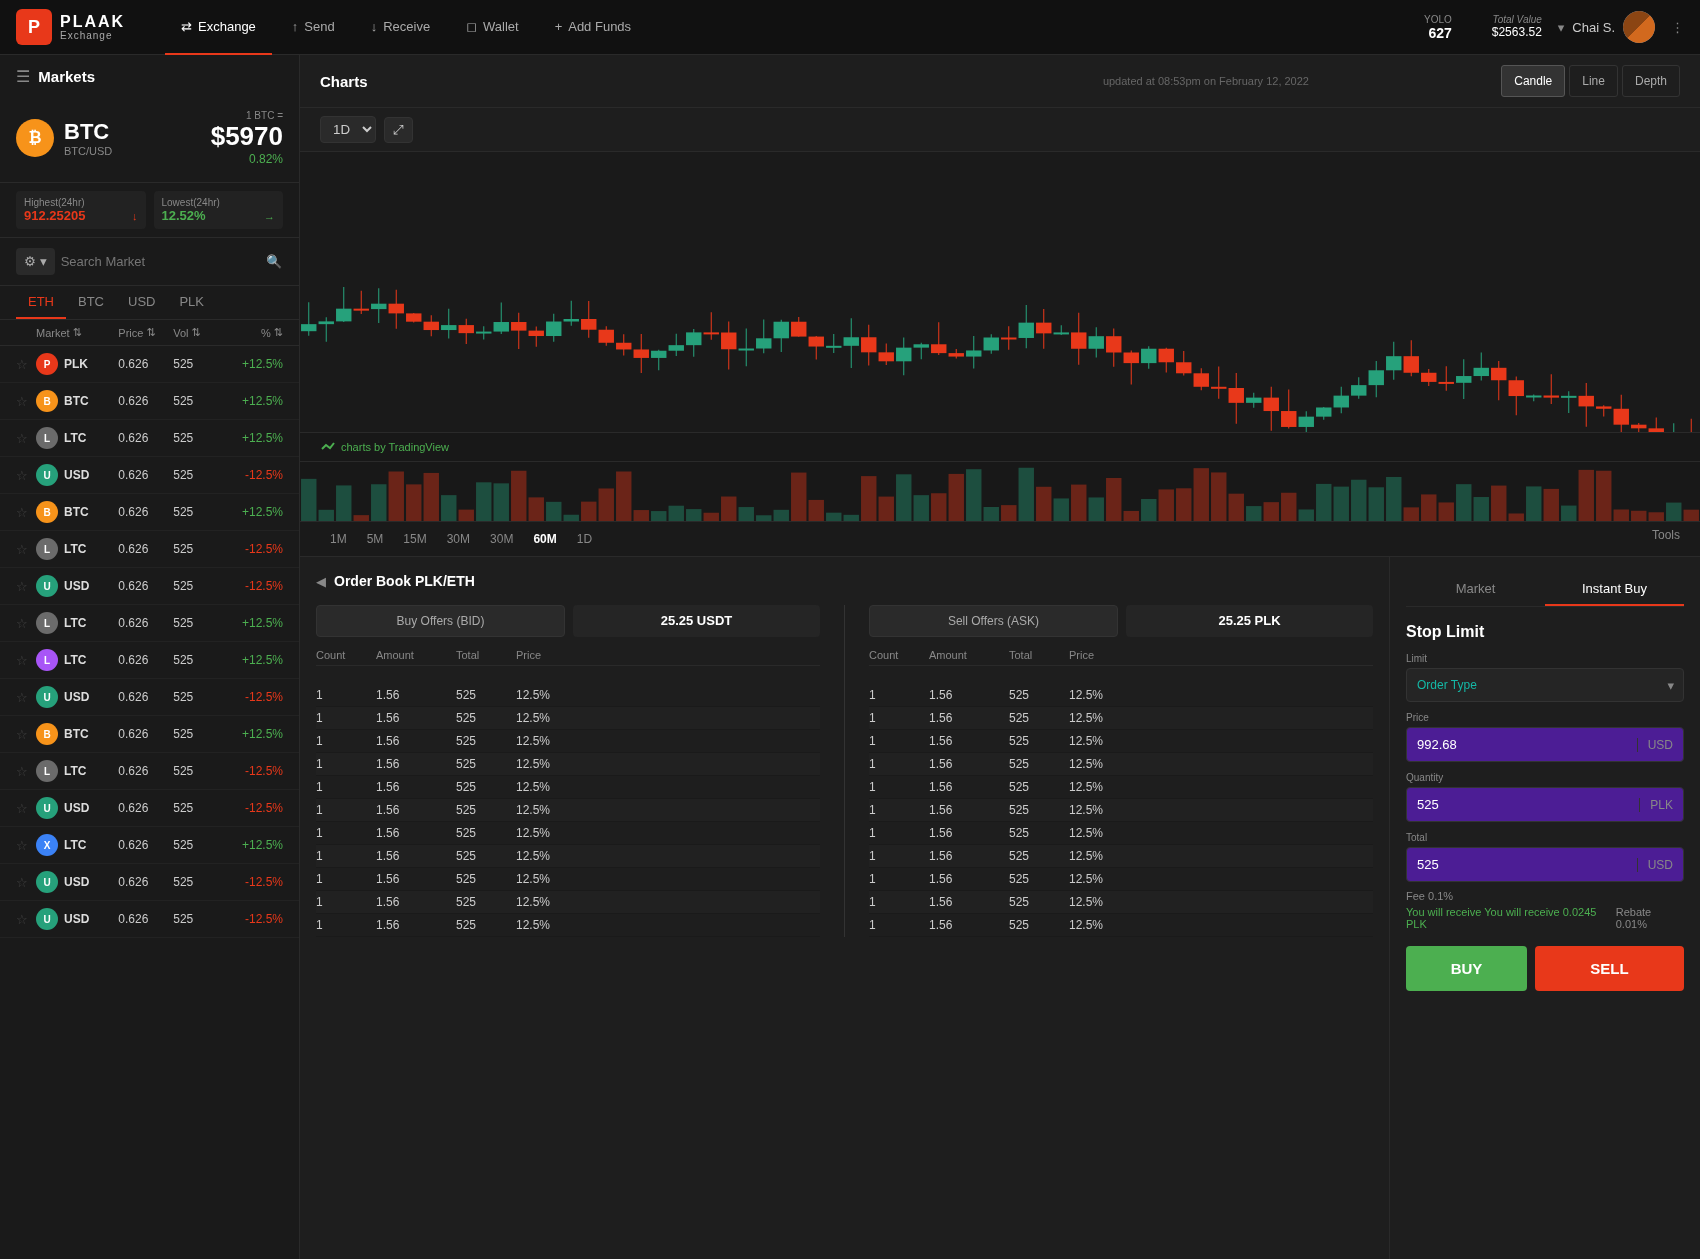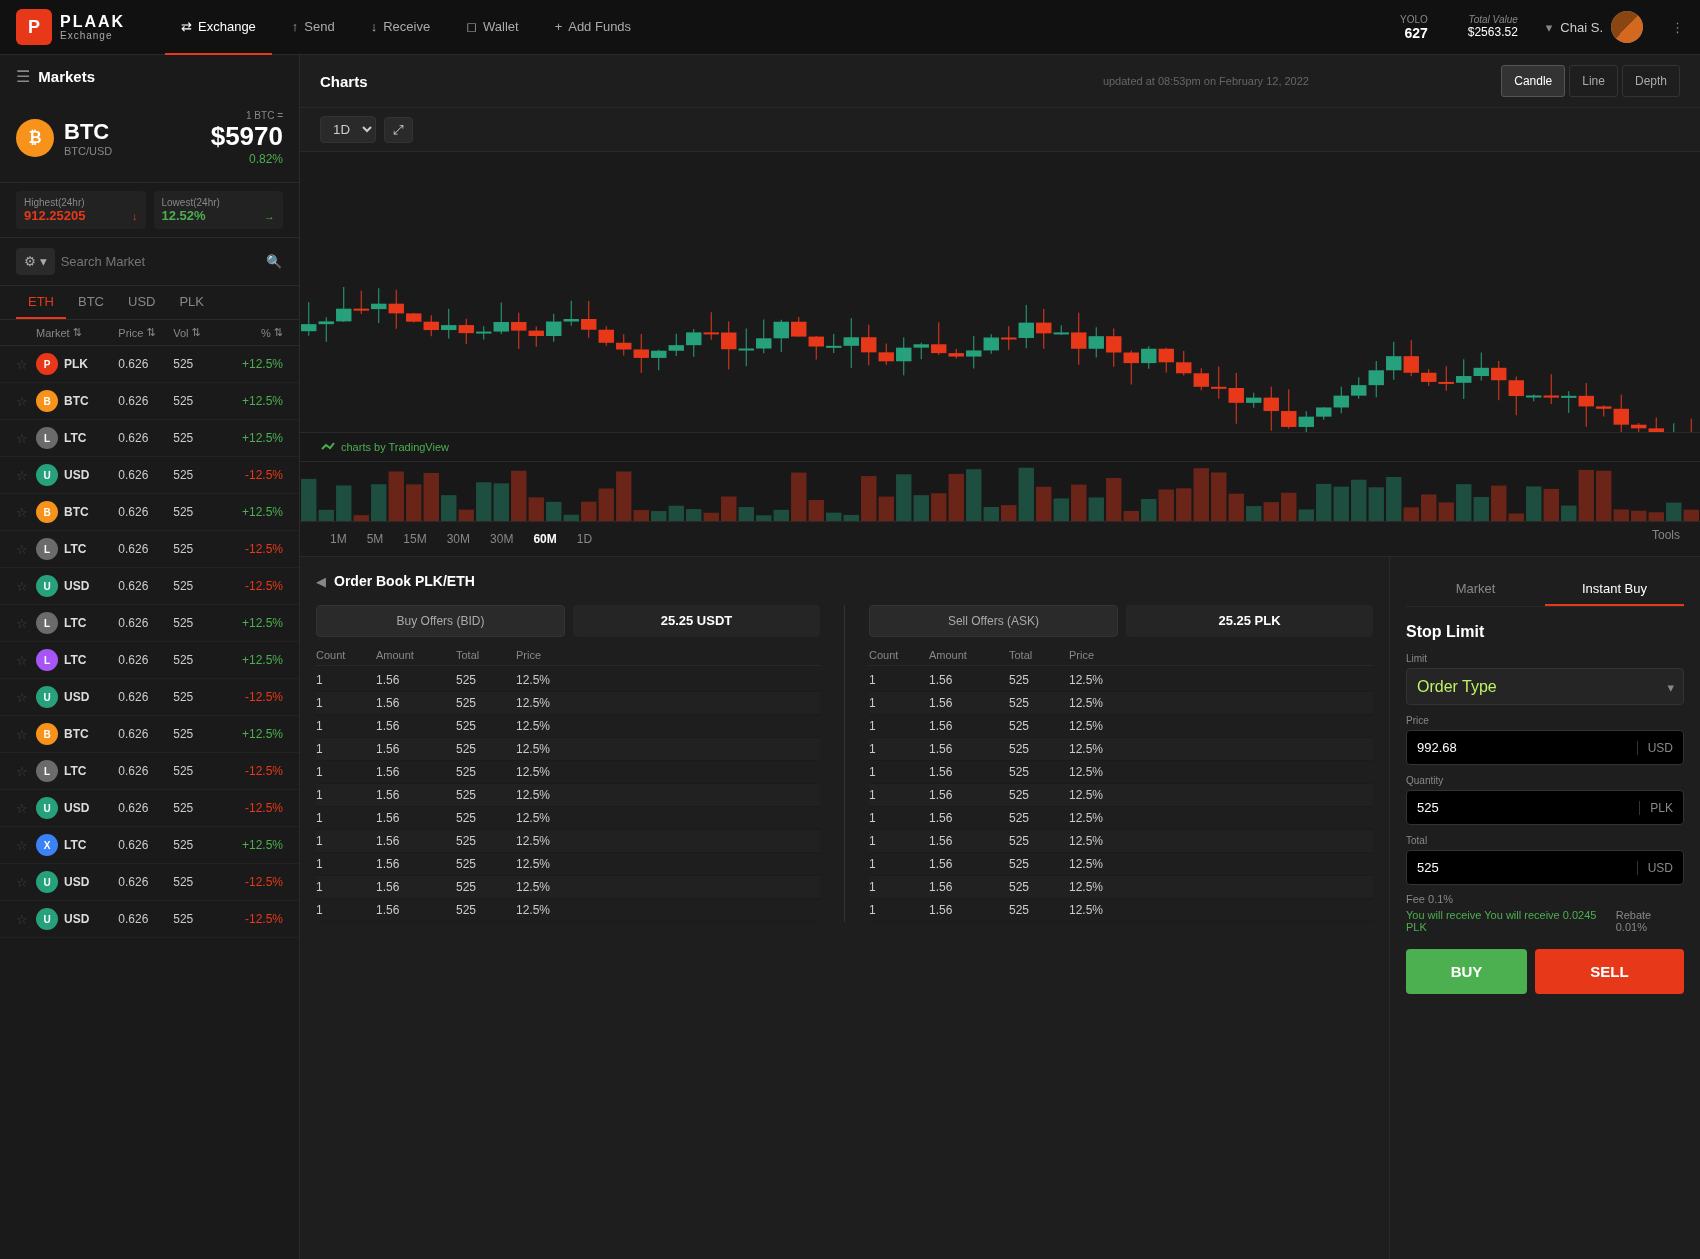--- a/index.html
+++ b/index.html
@@ -8,21 +8,21 @@
     
     .top-nav { display: flex; align-items: center; background: #111; height: 55px; padding: 0 16px; border-bottom: 1px solid #2a2a2a; }
     .logo-area { display: flex; align-items: center; gap: 8px; margin-right: 40px; }
     .logo-icon { width: 36px; height: 36px; background: #e8381a; border-radius: 6px; display: flex; align-items: center; justify-content: center; color: white; font-weight: bold; font-size: 18px; }
     .logo-text { display: flex; flex-direction: column; line-height: 1.1; }
     .logo-name { color: white; font-weight: bold; font-size: 16px; letter-spacing: 2px; }
     .logo-sub { color: #aaa; font-size: 10px; letter-spacing: 1px; }
     .nav-tabs { display: flex; align-items: center; gap: 4px; flex: 1; }
     .nav-tab { display: flex; align-items: center; gap: 6px; padding: 6px 16px; color: #aaa; cursor: pointer; font-size: 13px; border-bottom: 2px solid transparent; height: 55px; }
     .nav-tab.active { color: white; border-bottom: 2px solid #e8381a; }
-    .nav-right { display: flex; align-items: center; gap: 28px; margin-left: auto; }
+    .nav-right { display: flex; align-items: center; gap: 16px; margin-left: auto; }
     .yolo-section { text-align: right; }
     .yolo-label { font-size: 10px; color: #888; }
     .yolo-value { color: white; font-size: 14px; font-weight: bold; }
     .yolo-total-label { font-size: 10px; color: #888; font-style: italic; }
     .yolo-total-value { color: white; font-size: 12px; }
     .user-section { display: flex; align-items: center; gap: 8px; cursor: pointer; }
     .user-name { color: #ccc; font-size: 13px; }
     .avatar { width: 32px; height: 32px; border-radius: 50%; background: #888; display: flex; align-items: center; justify-content: center; overflow: hidden; }
     .avatar-img { width: 32px; height: 32px; border-radius: 50%; background: linear-gradient(135deg, #8B4513 50%, #D2691E 50%); }
     .more-icon { color: #888; cursor: pointer; }
@@ -123,53 +123,53 @@
     .ob-header { display: flex; align-items: center; gap: 8px; margin-bottom: 16px; }
     .ob-arrow { color: #888; cursor: pointer; }
     .ob-title { color: white; font-size: 14px; font-weight: 600; }
 
     .ob-cols { display: flex; gap: 16px; margin-bottom: 12px; }
     .ob-col { flex: 1; }
     .ob-col-header { display: flex; gap: 8px; margin-bottom: 8px; }
     .ob-btn { flex: 1; padding: 8px; border: 1px solid #333; background: #2a2a2a; color: #aaa; border-radius: 4px; cursor: pointer; font-size: 12px; text-align: center; }
     .ob-val { flex: 1; padding: 8px; background: #252525; color: white; border-radius: 4px; text-align: center; font-size: 13px; font-weight: 600; }
 
-    .ob-table-header { display: grid; grid-template-columns: 60px 80px 60px 80px; color: #888; font-size: 11px; padding: 4px 0; border-bottom: 1px solid #2a2a2a; margin-bottom: 3px; }
+    .ob-table-header { display: grid; grid-template-columns: 60px 80px 60px 80px; color: #888; font-size: 11px; padding: 4px 0; border-bottom: 1px solid #2a2a2a; margin-bottom: 18px; }
     .ob-row { display: grid; grid-template-columns: 60px 80px 60px 80px; padding: 4px 0; border-bottom: 1px solid #1a1a1a; font-size: 12px; }
     .ob-row:nth-child(odd) { background: #1e1e1e; }
     .ob-row:nth-child(even) { background: #212121; }
 
     
     .trade-panel { width: 310px; background: #1e1e1e; padding: 16px; flex-shrink: 0; }
     .tp-tabs { display: flex; margin-bottom: 16px; border-bottom: 1px solid #2a2a2a; }
     .tp-tab { flex: 1; text-align: center; padding: 8px; color: #888; cursor: pointer; font-size: 13px; }
     .tp-tab.active { color: white; border-bottom: 2px solid #e8381a; }
 
     .tp-title { color: white; font-size: 16px; font-weight: 600; margin-bottom: 12px; }
     .tp-label { color: #888; font-size: 10px; margin-bottom: 4px; margin-top: 10px; }
-    .tp-input-row { display: flex; align-items: center; background: #000000; border-radius: 4px; border: 1px solid #333; margin-bottom: 4px; }
+    .tp-input-row { display: flex; align-items: center; background: #4c1d95; border-radius: 4px; border: 1px solid #333; margin-bottom: 4px; }
     .tp-input { flex: 1; background: transparent; border: none; outline: none; color: white; padding: 9px 10px; font-size: 13px; }
     .tp-currency { color: #888; padding: 0 10px; font-size: 12px; border-left: 1px solid #333; }
 
     .tp-fee-row { display: flex; justify-content: space-between; color: #888; font-size: 11px; margin-top: 8px; }
     .tp-receive { color: #4CAF50; font-size: 11px; }
     .tp-rebate { color: #888; font-size: 11px; }
 
     .tp-buttons { display: flex; gap: 8px; margin-top: 16px; }
     .buy-btn { flex: 1; background: #4CAF50; border: none; color: white; border-radius: 4px; font-size: 15px; font-weight: bold; cursor: pointer; }
     .sell-btn { flex: 1; padding: 14px; background: #e8381a; border: none; color: white; border-radius: 4px; font-size: 15px; font-weight: bold; cursor: pointer; }
 
     
     ::-webkit-scrollbar { width: 4px; }
     ::-webkit-scrollbar-track { background: #1a1a1a; }
     ::-webkit-scrollbar-thumb { background: #333; border-radius: 2px; }
 
     .select-wrapper { position: relative; }
     .select-wrapper::after { content: '▾'; position: absolute; right: 10px; top: 50%; transform: translateY(-50%); color: #888; pointer-events: none; }
-    .select-wrapper select { width: 100%; background: #252525; border: 1px solid #333; color: #bef264; padding: 9px 10px; border-radius: 4px; cursor: pointer; font-size: 16px; appearance: none; padding-right: 28px; }
+    .select-wrapper select { width: 100%; background: #252525; border: 1px solid #333; color: #14b8a6; padding: 9px 10px; border-radius: 4px; cursor: pointer; font-size: 12px; appearance: none; padding-right: 28px; }
 
     .tv-credit { display: flex; align-items: center; gap: 5px; color: #4CAF50; font-size: 11px; }
   </style>
 </head>
 <body>
 
 <div class="top-nav">
   <div class="logo-area">
     <div class="logo-icon">P</div>
     <div class="logo-text">

